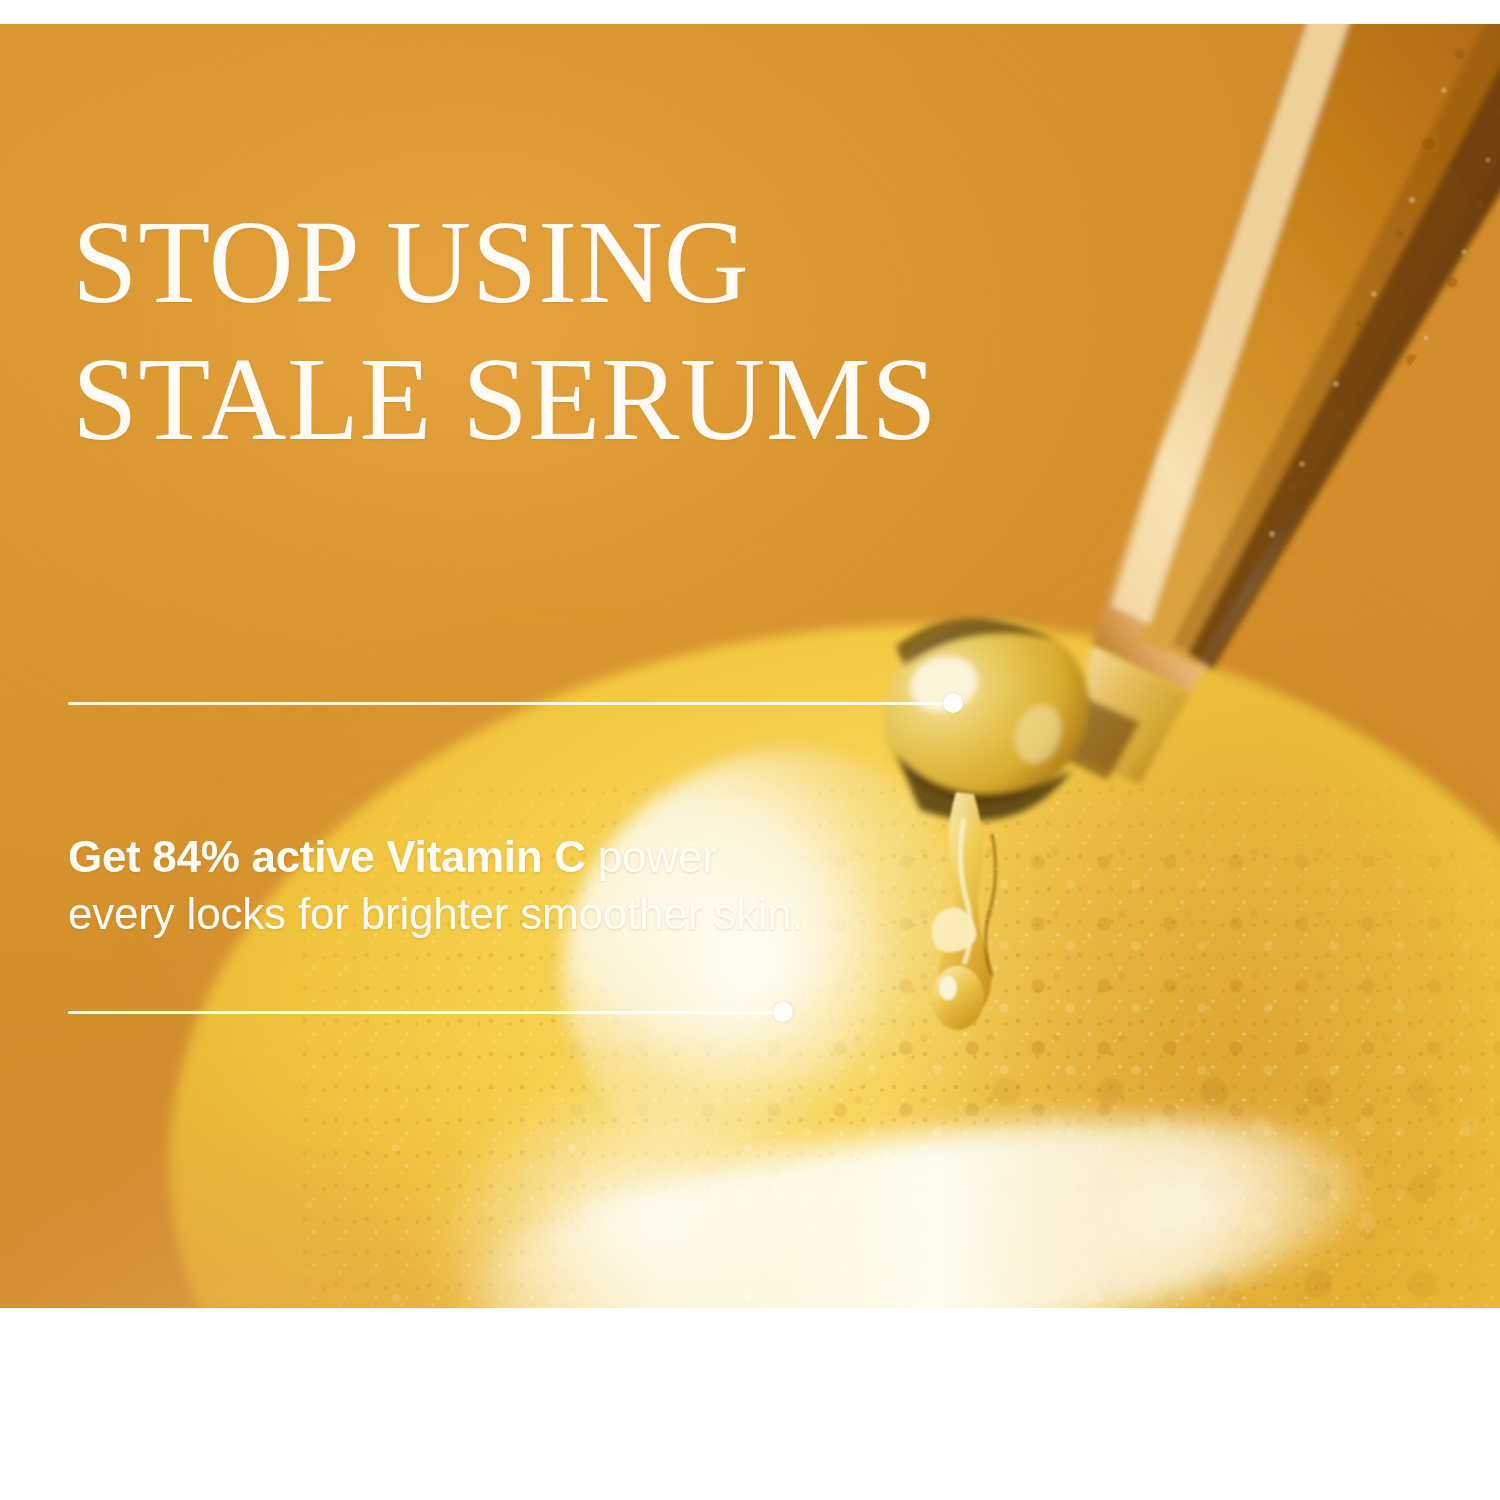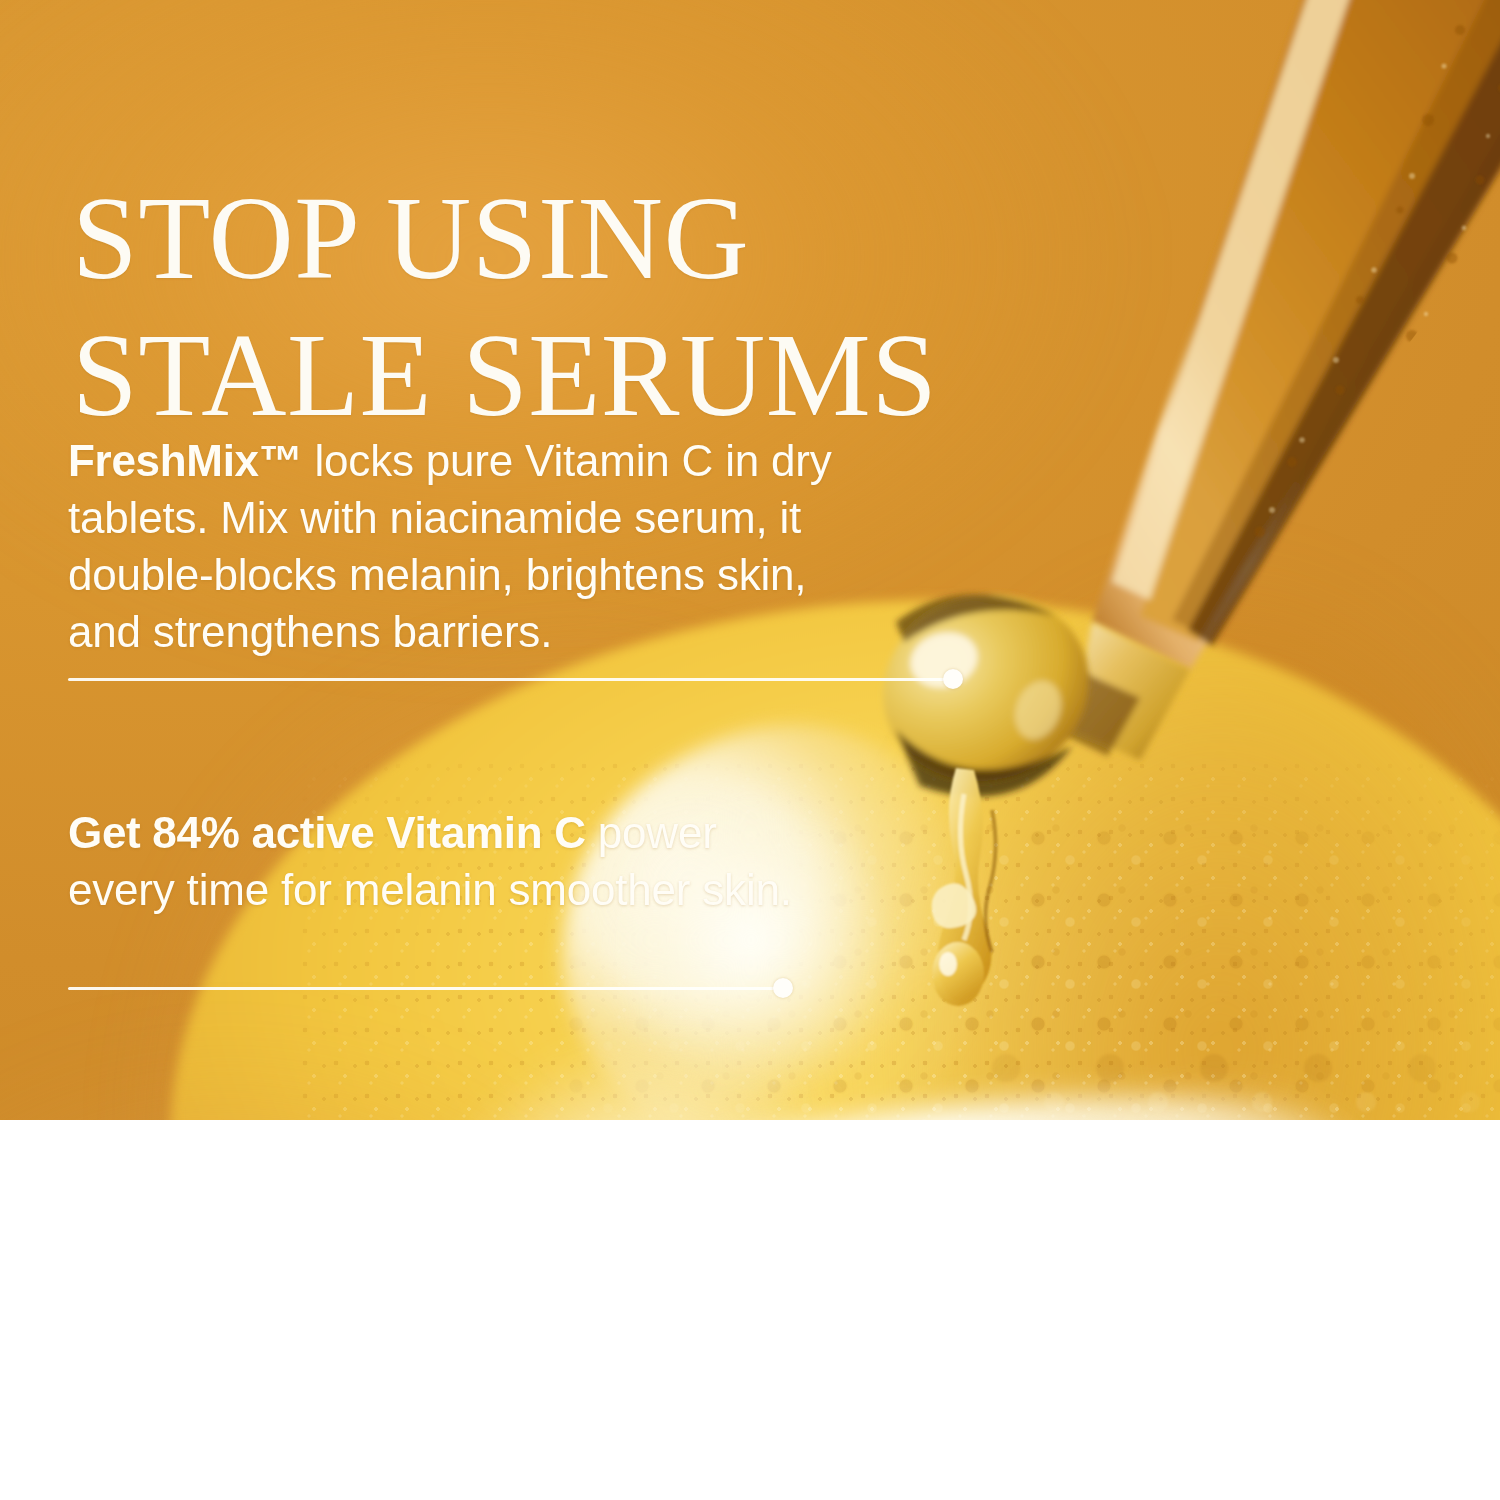--- a/index.html
+++ b/index.html
@@ -6,24 +6,25 @@
   html, body {
     margin: 0;
     padding: 0;
     background: #ffffff;
   }
   * { box-sizing: border-box; }
 
   .canvas {
     position: relative;
     width: 1500px;
-    height: 1120px;
+    height: 1284px;
     overflow: hidden;
     background: #d79534;
     font-family: "Liberation Sans", sans-serif;
+    margin-top: 24px;
   }
 
   
 
   
   .bg-base {
     position: absolute;
     inset: 0;
     background:
       radial-gradient(120% 95% at 14% 18%, #dc9b35 0%, #d8952f 38%, #d18d2b 72%, #cd8a28 100%);
@@ -432,31 +433,28 @@
       <ellipse cx="118" cy="1004" rx="26" ry="32" fill="url(#dropGrad)" opacity="0.92"></ellipse>
       <ellipse cx="108" cy="994" rx="9" ry="12" fill="#fffaea" opacity="0.85"></ellipse>
     </g>
   </svg>
 
   <div class="content">
 
     <h1 class="headline">STOP USING
 STALE SERUMS</h1>
 
-    <div class="body-block block-1">
-      <p><b>FreshMix™</b><span> locks pure Vitamin C in dry tablets. Mix with niacinamide serum, it double-blocks melanin, brightens skin, and strengthens barriers.</span></p>
-    </div>
 
     <div class="divider divider-1">
       <span class="line"></span>
       <span class="dot"></span>
     </div>
 
     <div class="body-block block-2">
-      <p><b>Get 84% active Vitamin C</b><span> power every time for melanin smoother skin.</span></p>
+      <p><b>Get 84% active Vitamin C</b><span> power every locks for brighter smoother skin.</span></p>
     </div>
 
     <div class="divider divider-2">
       <span class="line"></span>
       <span class="dot"></span>
     </div>
 
   </div>
 </div>
 

